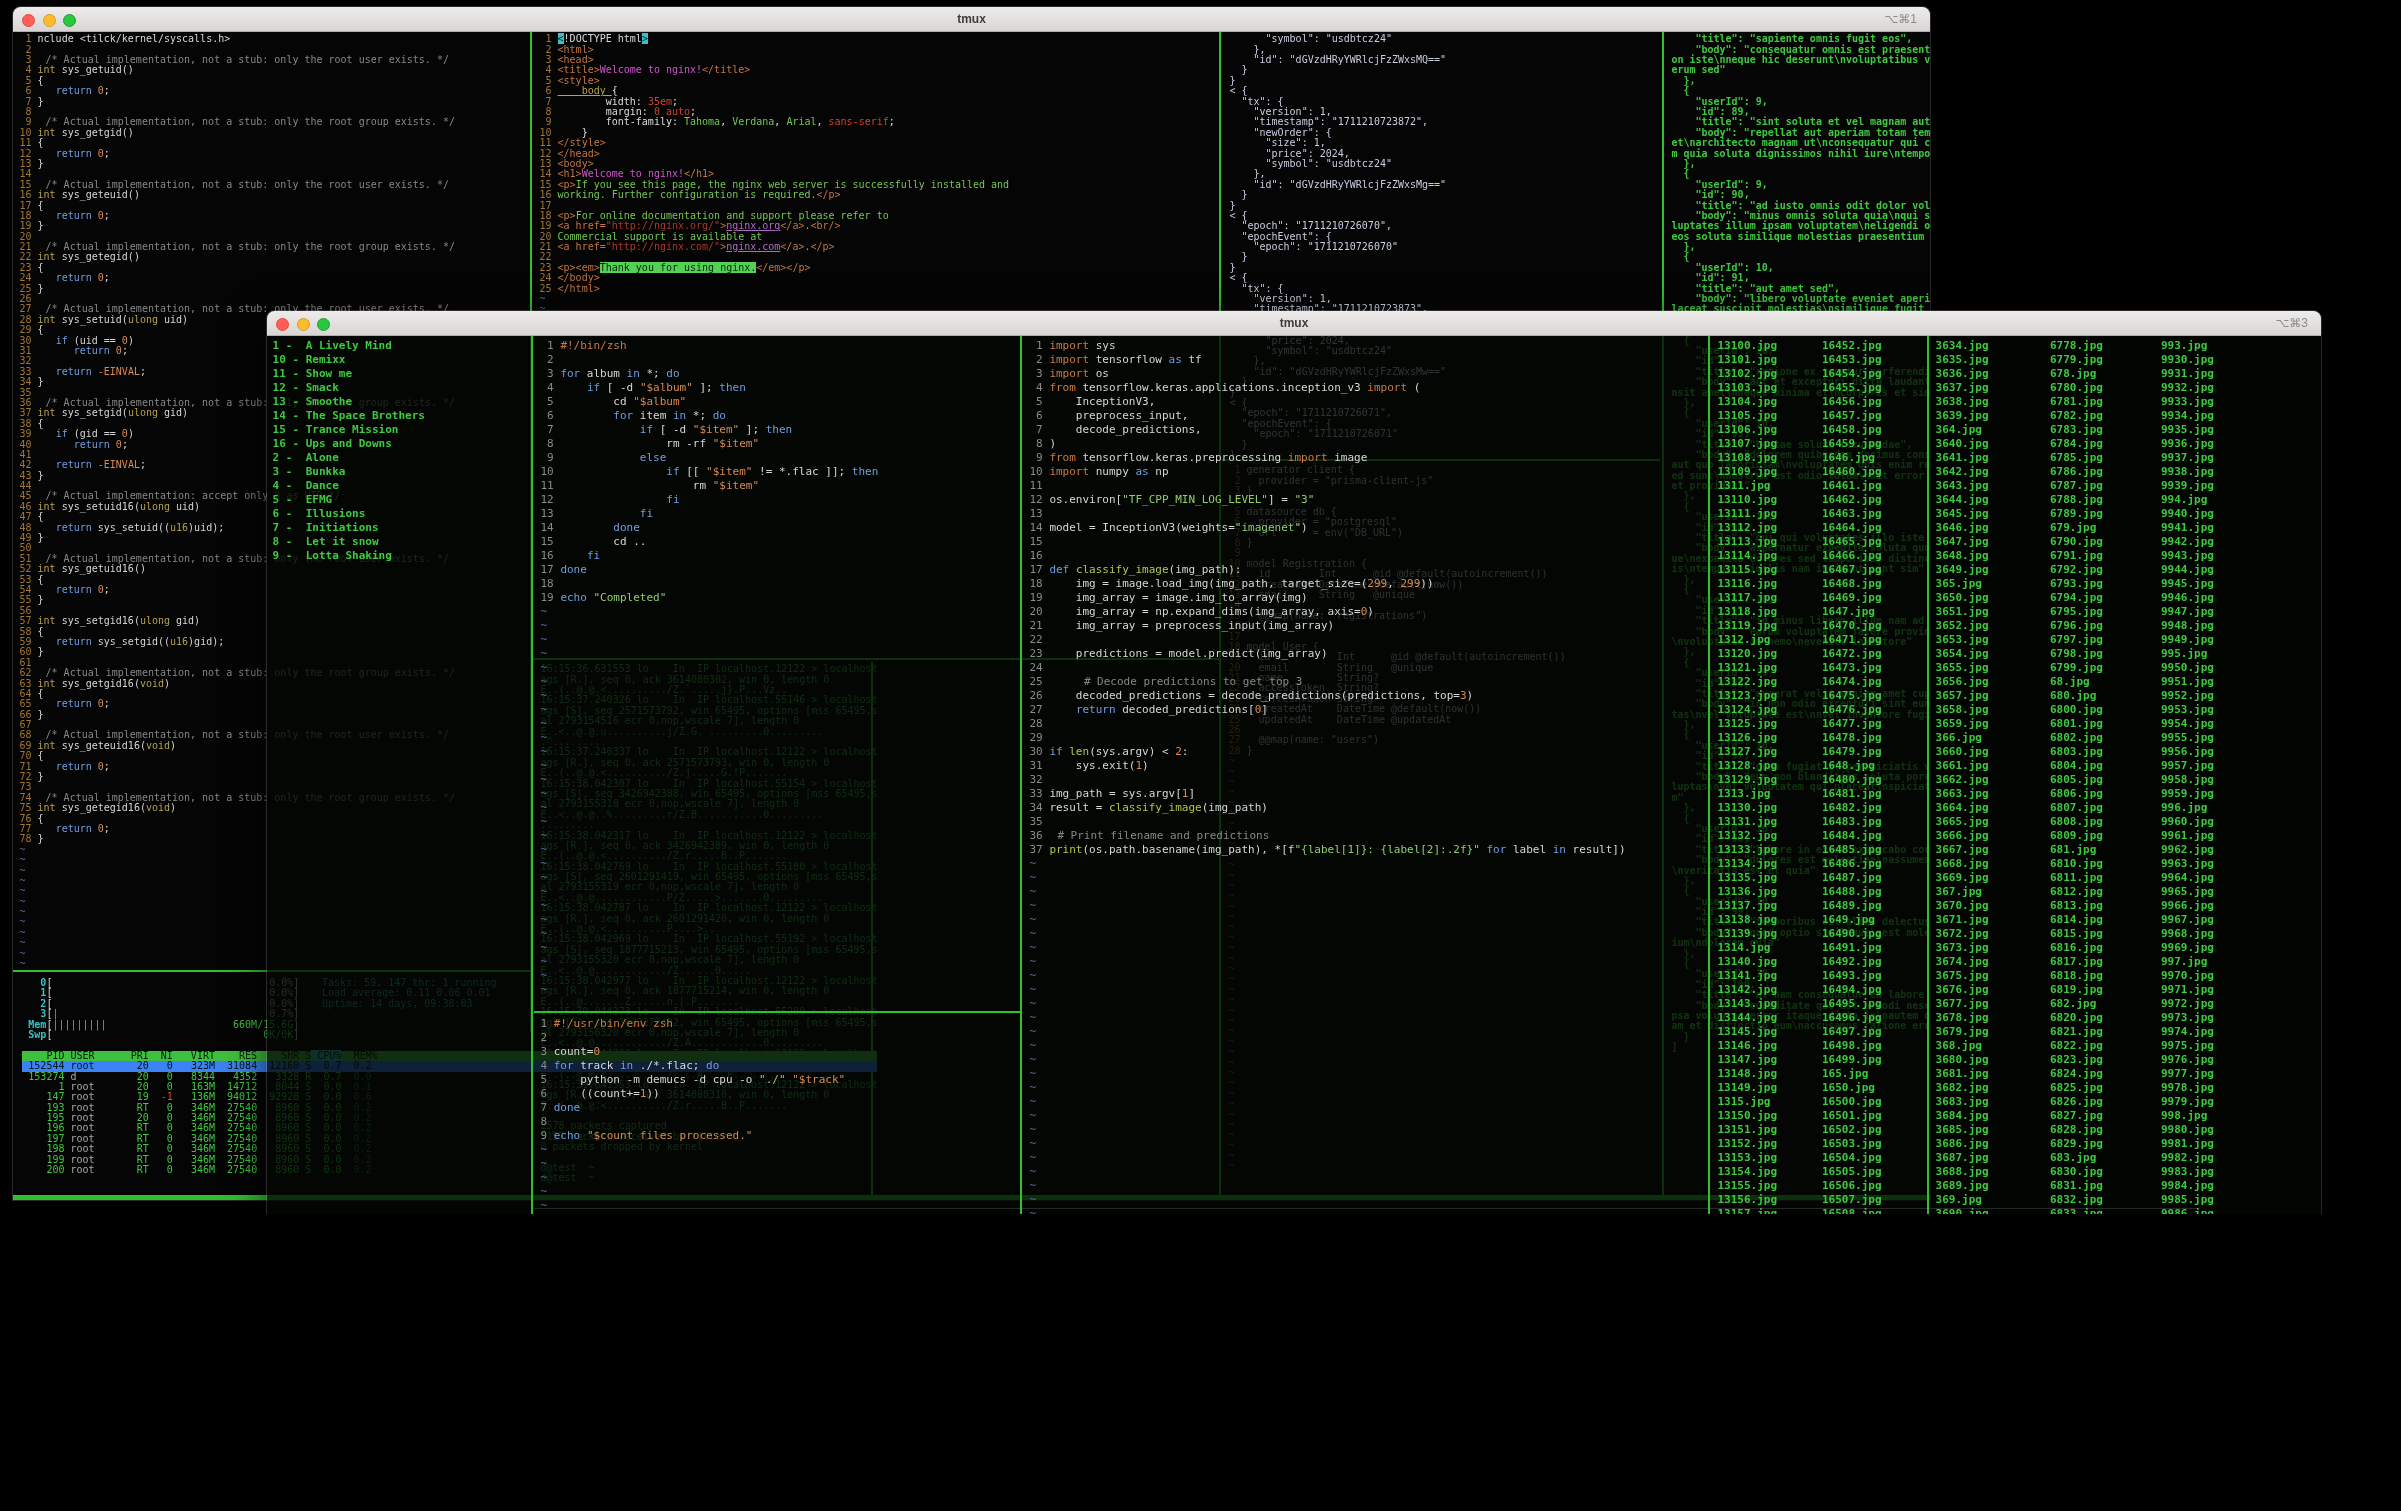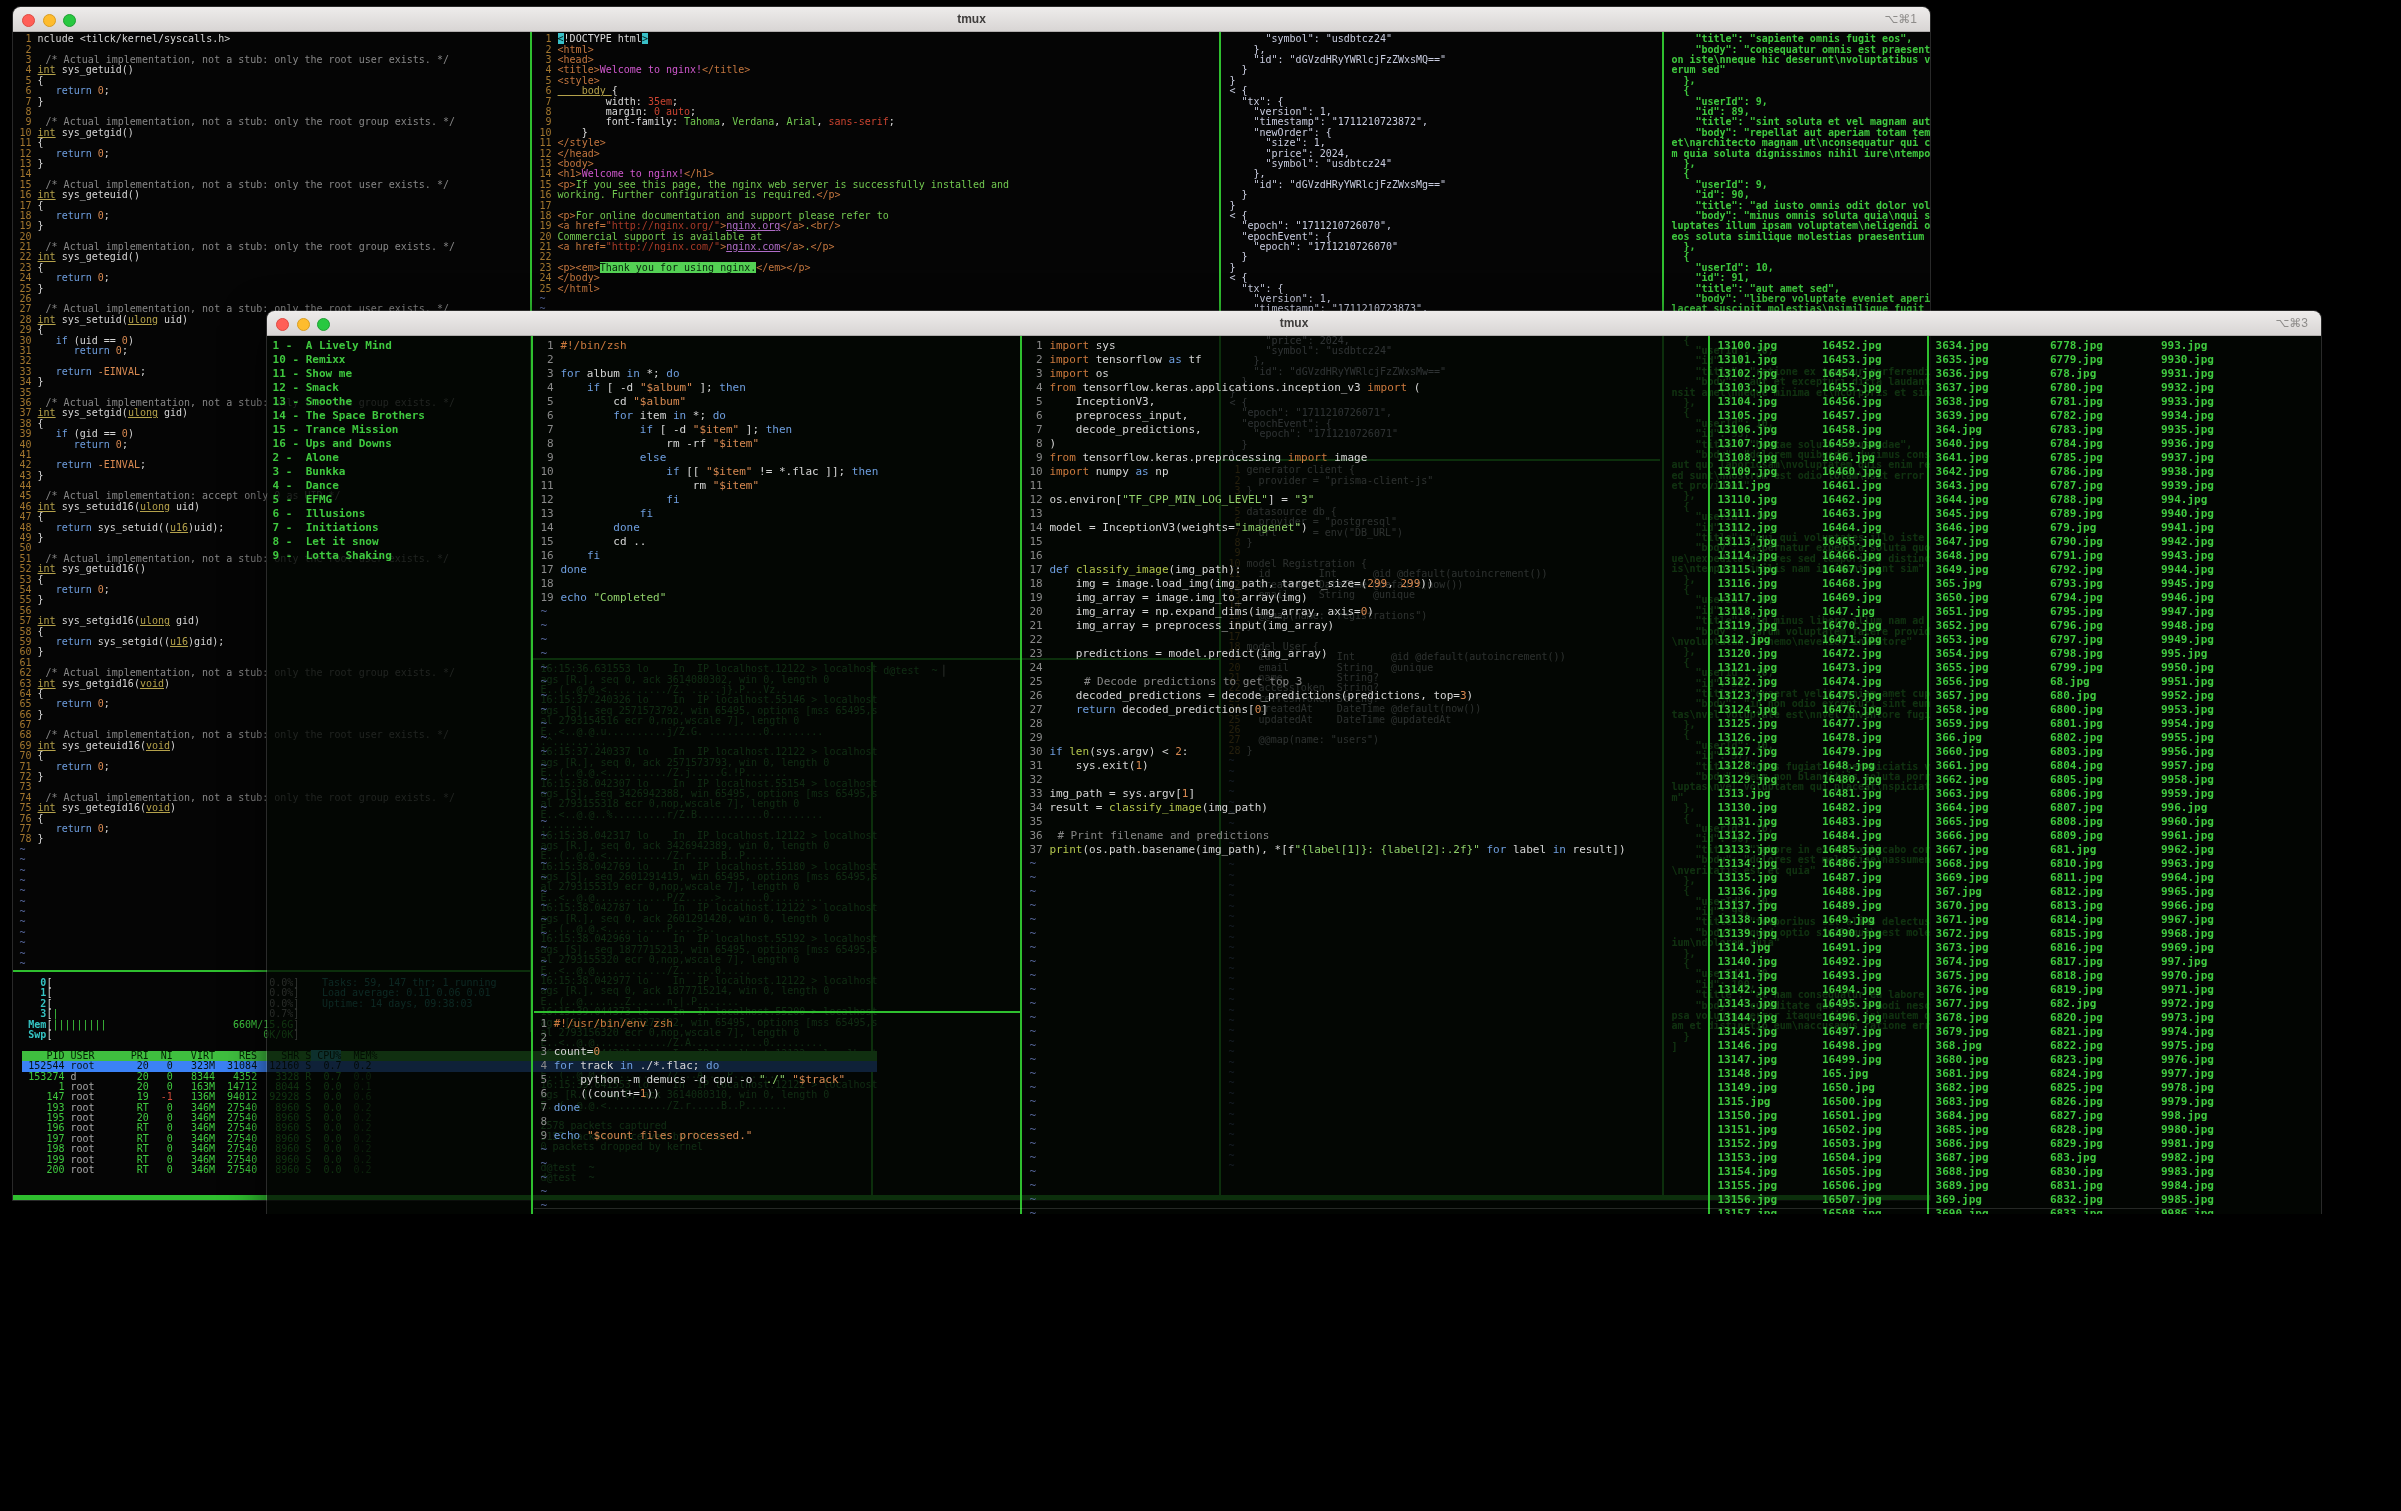--- a/index.html
+++ b/index.html
@@ -23,21 +23,21 @@
   .pane{position:absolute;overflow:hidden;white-space:pre;color:#d6d6d6;}
   .ln{height:var(--lh);}
   .vb{position:absolute;width:1.9px;background:#2fbf2f;}
   .hb{position:absolute;height:1.9px;background:#2fbf2f;}
   .gut{color:#a3772f;}
   .fwin .gut{color:#8a8a8a;}
   .tilde{color:#56679c;}
   .cmt{color:#878787;margin-left:8px;}
   .k1{color:#cd7a3e;}
   .k2{color:#6f9fe0;}
-  .ty{color:#b5a24b;text-decoration:underline;}
+  .ty{color:#b5a24b;}
   .fn{color:#b3c64e;}
   .num{color:#d98a52;}
   .str{color:#8fcf6a;}
   .green-pane{color:#3fc93f;font-weight:bold;}
   .json-pane{color:#c9cde0;}
   .prisma-pane{color:#bfc3c9;}
   .tcp-pane{color:#3fae4c;}
   
   .sg-t{color:#c4763f;}  .sg-m{color:#d058ce;}  .sg-g{color:#72c850;}
   .sg-r{color:#cc4431;}  .sg-s{color:#a83a28;}  .sg-u{color:#b06cc8;text-decoration:underline;}
@@ -77,21 +77,20 @@
       <div class="tb-title">tmux</div>
       <div class="tb-short">⌥⌘1</div>
     </div>
     <div class="content">
       <div class="pane" id="p-c" style="left:0;top:0;width:517px;height:938px;padding:1.9px 0 0 6.5px;"><div class="ln"><span class="gut"> 1 </span>nclude &lt;tilck/kernel/syscalls.h&gt;</div><div class="ln"><span class="gut"> 2 </span></div><div class="ln"><span class="gut"> 3 </span><span class="cmt">/* Actual implementation, not a stub: only the root user exists. */</span></div><div class="ln"><span class="gut"> 4 </span><span class="ty">int</span> sys_getuid()</div><div class="ln"><span class="gut"> 5 </span>{</div><div class="ln"><span class="gut"> 6 </span>   <span class="k2">return</span> <span class="num">0</span>;</div><div class="ln"><span class="gut"> 7 </span>}</div><div class="ln"><span class="gut"> 8 </span></div><div class="ln"><span class="gut"> 9 </span><span class="cmt">/* Actual implementation, not a stub: only the root group exists. */</span></div><div class="ln"><span class="gut">10 </span><span class="ty">int</span> sys_getgid()</div><div class="ln"><span class="gut">11 </span>{</div><div class="ln"><span class="gut">12 </span>   <span class="k2">return</span> <span class="num">0</span>;</div><div class="ln"><span class="gut">13 </span>}</div><div class="ln"><span class="gut">14 </span></div><div class="ln"><span class="gut">15 </span><span class="cmt">/* Actual implementation, not a stub: only the root user exists. */</span></div><div class="ln"><span class="gut">16 </span><span class="ty">int</span> sys_geteuid()</div><div class="ln"><span class="gut">17 </span>{</div><div class="ln"><span class="gut">18 </span>   <span class="k2">return</span> <span class="num">0</span>;</div><div class="ln"><span class="gut">19 </span>}</div><div class="ln"><span class="gut">20 </span></div><div class="ln"><span class="gut">21 </span><span class="cmt">/* Actual implementation, not a stub: only the root group exists. */</span></div><div class="ln"><span class="gut">22 </span><span class="ty">int</span> sys_getegid()</div><div class="ln"><span class="gut">23 </span>{</div><div class="ln"><span class="gut">24 </span>   <span class="k2">return</span> <span class="num">0</span>;</div><div class="ln"><span class="gut">25 </span>}</div><div class="ln"><span class="gut">26 </span></div><div class="ln"><span class="gut">27 </span><span class="cmt">/* Actual implementation, not a stub: only the root user exists. */</span></div><div class="ln"><span class="gut">28 </span><span class="ty">int</span> sys_setuid(<span class="ty">ulong</span> uid)</div><div class="ln"><span class="gut">29 </span>{</div><div class="ln"><span class="gut">30 </span>   <span class="k2">if</span> (uid == <span class="num">0</span>)</div><div class="ln"><span class="gut">31 </span>      <span class="k2">return</span> <span class="num">0</span>;</div><div class="ln"><span class="gut">32 </span></div><div class="ln"><span class="gut">33 </span>   <span class="k2">return</span> <span class="num">-EINVAL</span>;</div><div class="ln"><span class="gut">34 </span>}</div><div class="ln"><span class="gut">35 </span></div><div class="ln"><span class="gut">36 </span><span class="cmt">/* Actual implementation, not a stub: only the root group exists. */</span></div><div class="ln"><span class="gut">37 </span><span class="ty">int</span> sys_setgid(<span class="ty">ulong</span> gid)</div><div class="ln"><span class="gut">38 </span>{</div><div class="ln"><span class="gut">39 </span>   <span class="k2">if</span> (gid == <span class="num">0</span>)</div><div class="ln"><span class="gut">40 </span>      <span class="k2">return</span> <span class="num">0</span>;</div><div class="ln"><span class="gut">41 </span></div><div class="ln"><span class="gut">42 </span>   <span class="k2">return</span> <span class="num">-EINVAL</span>;</div><div class="ln"><span class="gut">43 </span>}</div><div class="ln"><span class="gut">44 </span></div><div class="ln"><span class="gut">45 </span><span class="cmt">/* Actual implementation: accept only 0 as UID */</span></div><div class="ln"><span class="gut">46 </span><span class="ty">int</span> sys_setuid16(<span class="ty">ulong</span> uid)</div><div class="ln"><span class="gut">47 </span>{</div><div class="ln"><span class="gut">48 </span>   <span class="k2">return</span> sys_setuid((<span class="ty">u16</span>)uid);</div><div class="ln"><span class="gut">49 </span>}</div><div class="ln"><span class="gut">50 </span></div><div class="ln"><span class="gut">51 </span><span class="cmt">/* Actual implementation, not a stub: only the root user exists. */</span></div><div class="ln"><span class="gut">52 </span><span class="ty">int</span> sys_getuid16()</div><div class="ln"><span class="gut">53 </span>{</div><div class="ln"><span class="gut">54 </span>   <span class="k2">return</span> <span class="num">0</span>;</div><div class="ln"><span class="gut">55 </span>}</div><div class="ln"><span class="gut">56 </span></div><div class="ln"><span class="gut">57 </span><span class="ty">int</span> sys_setgid16(<span class="ty">ulong</span> gid)</div><div class="ln"><span class="gut">58 </span>{</div><div class="ln"><span class="gut">59 </span>   <span class="k2">return</span> sys_setgid((<span class="ty">u16</span>)gid);</div><div class="ln"><span class="gut">60 </span>}</div><div class="ln"><span class="gut">61 </span></div><div class="ln"><span class="gut">62 </span><span class="cmt">/* Actual implementation, not a stub: only the root group exists. */</span></div><div class="ln"><span class="gut">63 </span><span class="ty">int</span> sys_getgid16(<span class="ty">void</span>)</div><div class="ln"><span class="gut">64 </span>{</div><div class="ln"><span class="gut">65 </span>   <span class="k2">return</span> <span class="num">0</span>;</div><div class="ln"><span class="gut">66 </span>}</div><div class="ln"><span class="gut">67 </span></div><div class="ln"><span class="gut">68 </span><span class="cmt">/* Actual implementation, not a stub: only the root user exists. */</span></div><div class="ln"><span class="gut">69 </span><span class="ty">int</span> sys_geteuid16(<span class="ty">void</span>)</div><div class="ln"><span class="gut">70 </span>{</div><div class="ln"><span class="gut">71 </span>   <span class="k2">return</span> <span class="num">0</span>;</div><div class="ln"><span class="gut">72 </span>}</div><div class="ln"><span class="gut">73 </span></div><div class="ln"><span class="gut">74 </span><span class="cmt">/* Actual implementation, not a stub: only the root group exists. */</span></div><div class="ln"><span class="gut">75 </span><span class="ty">int</span> sys_getegid16(<span class="ty">void</span>)</div><div class="ln"><span class="gut">76 </span>{</div><div class="ln"><span class="gut">77 </span>   <span class="k2">return</span> <span class="num">0</span>;</div><div class="ln"><span class="gut">78 </span>}</div><div class="ln"><span class="tilde">~</span></div><div class="ln"><span class="tilde">~</span></div><div class="ln"><span class="tilde">~</span></div><div class="ln"><span class="tilde">~</span></div><div class="ln"><span class="tilde">~</span></div><div class="ln"><span class="tilde">~</span></div><div class="ln"><span class="tilde">~</span></div><div class="ln"><span class="tilde">~</span></div><div class="ln"><span class="tilde">~</span></div><div class="ln"><span class="tilde">~</span></div><div class="ln"><span class="tilde">~</span></div><div class="ln"><span class="tilde">~</span></div></div>
       <div class="vb" style="left:517px;top:0;height:1000px;"></div>
       <div class="pane" id="p-html" style="left:520px;top:0;width:687px;height:626px;padding:1.9px 0 0 6.5px;"><div class="ln"><span class="gut"> 1 </span><span class="sg-cur">&lt;</span><span class="sg-w">!DOCTYPE html</span><span class="sg-cur">&gt;</span></div><div class="ln"><span class="gut"> 2 </span><span class="sg-t">&lt;html&gt;</span></div><div class="ln"><span class="gut"> 3 </span><span class="sg-t">&lt;head&gt;</span></div><div class="ln"><span class="gut"> 4 </span><span class="sg-t">&lt;title&gt;</span><span class="sg-m">Welcome to nginx!</span><span class="sg-t">&lt;/title&gt;</span></div><div class="ln"><span class="gut"> 5 </span><span class="sg-t">&lt;style&gt;</span></div><div class="ln"><span class="gut"> 6 </span><span class="sg-y">    body </span><span class="sg-w">{</span></div><div class="ln"><span class="gut"> 7 </span><span class="sg-w">        width: </span><span class="sg-r">35em</span><span class="sg-w">;</span></div><div class="ln"><span class="gut"> 8 </span><span class="sg-w">        margin: </span><span class="sg-r">0 auto</span><span class="sg-w">;</span></div><div class="ln"><span class="gut"> 9 </span><span class="sg-w">        font-family: </span><span class="sg-g">Tahoma</span><span class="sg-w">, </span><span class="sg-g">Verdana</span><span class="sg-w">, </span><span class="sg-g">Arial</span><span class="sg-w">, </span><span class="sg-r">sans-serif</span><span class="sg-w">;</span></div><div class="ln"><span class="gut">10 </span><span class="sg-w">    }</span></div><div class="ln"><span class="gut">11 </span><span class="sg-t">&lt;/style&gt;</span></div><div class="ln"><span class="gut">12 </span><span class="sg-t">&lt;/head&gt;</span></div><div class="ln"><span class="gut">13 </span><span class="sg-t">&lt;body&gt;</span></div><div class="ln"><span class="gut">14 </span><span class="sg-t">&lt;h1&gt;</span><span class="sg-m">Welcome to nginx!</span><span class="sg-t">&lt;/h1&gt;</span></div><div class="ln"><span class="gut">15 </span><span class="sg-t">&lt;p&gt;</span><span class="sg-g">If you see this page, the nginx web server is successfully installed and</span></div><div class="ln"><span class="gut">16 </span><span class="sg-g">working. Further configuration is required.</span><span class="sg-t">&lt;/p&gt;</span></div><div class="ln"><span class="gut">17 </span></div><div class="ln"><span class="gut">18 </span><span class="sg-t">&lt;p&gt;</span><span class="sg-g">For online documentation and support please refer to</span></div><div class="ln"><span class="gut">19 </span><span class="sg-t">&lt;a href=</span><span class="sg-s">"http://nginx.org/"</span><span class="sg-t">&gt;</span><span class="sg-u">nginx.org</span><span class="sg-t">&lt;/a&gt;</span><span class="sg-g">.</span><span class="sg-t">&lt;br/&gt;</span></div><div class="ln"><span class="gut">20 </span><span class="sg-g">Commercial support is available at</span></div><div class="ln"><span class="gut">21 </span><span class="sg-t">&lt;a href=</span><span class="sg-s">"http://nginx.com/"</span><span class="sg-t">&gt;</span><span class="sg-u">nginx.com</span><span class="sg-t">&lt;/a&gt;</span><span class="sg-g">.</span><span class="sg-t">&lt;/p&gt;</span></div><div class="ln"><span class="gut">22 </span></div><div class="ln"><span class="gut">23 </span><span class="sg-t">&lt;p&gt;&lt;em&gt;</span><span class="sg-hl">Thank you for using nginx.</span><span class="sg-t">&lt;/em&gt;&lt;/p&gt;</span></div><div class="ln"><span class="gut">24 </span><span class="sg-t">&lt;/body&gt;</span></div><div class="ln"><span class="gut">25 </span><span class="sg-t">&lt;/html&gt;</span></div><div class="ln"><span class="tilde">~</span></div><div class="ln"><span class="tilde">~</span></div></div>
       <div class="hb" style="left:520px;top:626px;width:687px;"></div>
       <div class="pane tcp-pane" id="p-tcp" style="left:520px;top:630px;width:338px;height:533px;padding:1.9px 0 0 7.4px;"><div class="ln">16:15:36.631553 lo    In  IP localhost.12122 &gt; localhost.55136: Fl</div><div class="ln">ags [R.], seq 0, ack 3614080302, win 0, length 0</div><div class="ln">E..(..@.@.&lt;........../Z.`.....j}.P...Vz..</div><div class="ln">16:15:37.240326 lo    In  IP localhost.55146 &gt; localhost.12122: Fl</div><div class="ln">ags [S], seq 2571573792, win 65495, options [mss 65495,sackOK,TS v</div><div class="ln">al 2793154516 ecr 0,nop,wscale 7], length 0</div><div class="ln">E..&lt;..@.@.u..........j/Z.G. .........0.........</div><div class="ln">.^.........</div><div class="ln">16:15:37.240337 lo    In  IP localhost.12122 &gt; localhost.55146: Fl</div><div class="ln">ags [R.], seq 0, ack 2571573793, win 0, length 0</div><div class="ln">E..(..@.@.&lt;........../Z.j.....G.!P.......</div><div class="ln">16:15:38.042307 lo    In  IP localhost.55154 &gt; localhost.12122: Fl</div><div class="ln">ags [S], seq 3426942388, win 65495, options [mss 65495,sackOK,TS v</div><div class="ln">al 2793155318 ecr 0,nop,wscale 7], length 0</div><div class="ln">E..&lt;..@.@..%.........r/Z.B...........0.........</div><div class="ln">.........</div><div class="ln">16:15:38.042317 lo    In  IP localhost.12122 &gt; localhost.55154: Fl</div><div class="ln">ags [R.], seq 0, ack 3426942389, win 0, length 0</div><div class="ln">E..(..@.@.&lt;........../Z.r.....B..P.......</div><div class="ln">16:15:38.042769 lo    In  IP localhost.55180 &gt; localhost.12122: Fl</div><div class="ln">ags [S], seq 2601291419, win 65495, options [mss 65495,sackOK,TS v</div><div class="ln">al 2793155319 ecr 0,nop,wscale 7], length 0</div><div class="ln">E..&lt;..@.@............P/Z.....&gt;.......0.........</div><div class="ln">16:15:38.042787 lo    In  IP localhost.12122 &gt; localhost.55180: Fl</div><div class="ln">ags [R.], seq 0, ack 2601291420, win 0, length 0</div><div class="ln">E..(..@.@.&lt;..........P....&gt;..</div><div class="ln">16:15:38.042969 lo    In  IP localhost.55192 &gt; localhost.12122: Fl</div><div class="ln">ags [S], seq 1877715213, win 65495, options [mss 65495,sackOK,TS v</div><div class="ln">al 2793155320 ecr 0,nop,wscale 7], length 0</div><div class="ln">E..&lt;..@.@............/Z......0.....</div><div class="ln">16:15:38.042977 lo    In  IP localhost.12122 &gt; localhost.55192: Fl</div><div class="ln">ags [R.], seq 0, ack 1877715214, win 0, length 0</div><div class="ln">E..(..@.......Z......n.|.P.......</div><div class="ln">16:15:39.044373 lo    In  IP localhost.55200 &gt; localhost.12122: Fl</div><div class="ln">ags [S], seq 1093272482, win 65495, options [mss 65495,sackOK,TS v</div><div class="ln">al 2793156320 ecr 0,nop,wscale 7], length 0</div><div class="ln">E..&lt;..@.@............/Z.A............0.........</div><div class="ln">16:15:39.044381 lo    In  IP localhost.12122 &gt; localhost.55200: Fl</div><div class="ln">ags [R.], seq 0, ack 1093272483, win 0, length 0</div><div class="ln">E..(..@.@.&lt;........../Z...A....P.......</div><div class="ln">16:15:39.641553 lo    In  IP localhost.12122 &gt; localhost.55210: Fl</div><div class="ln">ags [R.], seq 0, ack 3614080310, win 0, length 0</div><div class="ln">E..(..@.@.&lt;........../Z.r.....B..P.......</div><div class="ln"></div><div class="ln">2578 packets captured</div><div class="ln">5157 packets received by filter</div><div class="ln">0 packets dropped by kernel</div><div class="ln"></div><div class="ln">d@test  ~ </div><div class="ln">d@test  ~ </div></div>
       <div class="vb" style="left:858px;top:630px;height:533px;"></div>
-      <div class="pane" id="p-shell" style="left:861px;top:630px;width:346px;height:533px;padding:3.7px 0 0 9.3px;"><div class="ln"><span class="prompt-user">d@test  ~ </span><span style="color:#cfd3cf;">▏</span></div></div>
       <div class="vb" style="left:1206px;top:0;height:1164px;"></div>
       <div class="pane json-pane" id="p-json" style="left:1209px;top:0;width:438px;height:427px;padding:1.9px 0 0 7.4px;"><div class="ln">      "symbol": "usdbtcz24"</div><div class="ln">    },</div><div class="ln">    "id": "dGVzdHRyYWRlcjFzZWxsMQ=="</div><div class="ln">  }</div><div class="ln">}</div><div class="ln">&lt; {</div><div class="ln">  "tx": {</div><div class="ln">    "version": 1,</div><div class="ln">    "timestamp": "1711210723872",</div><div class="ln">    "newOrder": {</div><div class="ln">      "size": 1,</div><div class="ln">      "price": 2024,</div><div class="ln">      "symbol": "usdbtcz24"</div><div class="ln">    },</div><div class="ln">    "id": "dGVzdHRyYWRlcjFzZWxsMg=="</div><div class="ln">  }</div><div class="ln">}</div><div class="ln">&lt; {</div><div class="ln">  "epoch": "1711210726070",</div><div class="ln">  "epochEvent": {</div><div class="ln">    "epoch": "1711210726070"</div><div class="ln">  }</div><div class="ln">}</div><div class="ln">&lt; {</div><div class="ln">  "tx": {</div><div class="ln">    "version": 1,</div><div class="ln">    "timestamp": "1711210723873",</div><div class="ln">    "newOrder": {</div><div class="ln">      "size": 1,</div><div class="ln">      "price": 2024,</div><div class="ln">      "symbol": "usdbtcz24"</div><div class="ln">    },</div><div class="ln">    "id": "dGVzdHRyYWRlcjFzZWxsMw=="</div><div class="ln">  }</div><div class="ln">}</div><div class="ln">&lt; {</div><div class="ln">  "epoch": "1711210726071",</div><div class="ln">  "epochEvent": {</div><div class="ln">    "epoch": "1711210726071"</div><div class="ln">  }</div><div class="ln">}</div></div>
       <div class="hb" style="left:1209px;top:427px;width:438px;"></div>
       <div class="pane prisma-pane" id="p-prisma" style="left:1209px;top:431px;width:438px;height:732px;padding:1.9px 0 0 6.5px;"><div class="ln"><span class="gut"> 1 </span>generator client {</div><div class="ln"><span class="gut"> 2 </span>  provider = "prisma-client-js"</div><div class="ln"><span class="gut"> 3 </span>}</div><div class="ln"><span class="gut"> 4 </span></div><div class="ln"><span class="gut"> 5 </span>datasource db {</div><div class="ln"><span class="gut"> 6 </span>  provider = "postgresql"</div><div class="ln"><span class="gut"> 7 </span>  url      = env("DB_URL")</div><div class="ln"><span class="gut"> 8 </span>}</div><div class="ln"><span class="gut"> 9 </span></div><div class="ln"><span class="gut">10 </span>model Registration {</div><div class="ln"><span class="gut">11 </span>  id        Int      @id @default(autoincrement())</div><div class="ln"><span class="gut">12 </span>  createdAt DateTime @default(now())</div><div class="ln"><span class="gut">13 </span>  email     String   @unique</div><div class="ln"><span class="gut">14 </span></div><div class="ln"><span class="gut">15 </span>  @@map(name: "registrations")</div><div class="ln"><span class="gut">16 </span>}</div><div class="ln"><span class="gut">17 </span></div><div class="ln"><span class="gut">18 </span>model User {</div><div class="ln"><span class="gut">19 </span>  id           Int      @id @default(autoincrement())</div><div class="ln"><span class="gut">20 </span>  email        String   @unique</div><div class="ln"><span class="gut">21 </span>  name         String?</div><div class="ln"><span class="gut">22 </span>  accessToken  String?</div><div class="ln"><span class="gut">23 </span>  refreshToken String?</div><div class="ln"><span class="gut">24 </span>  createdAt    DateTime @default(now())</div><div class="ln"><span class="gut">25 </span>  updatedAt    DateTime @updatedAt</div><div class="ln"><span class="gut">26 </span></div><div class="ln"><span class="gut">27 </span>  @@map(name: "users")</div><div class="ln"><span class="gut">28 </span>}</div><div class="ln"><span class="tilde">~</span></div><div class="ln"><span class="tilde">~</span></div><div class="ln"><span class="tilde">~</span></div><div class="ln"><span class="tilde">~</span></div><div class="ln"><span class="tilde">~</span></div><div class="ln"><span class="tilde">~</span></div><div class="ln"><span class="tilde">~</span></div><div class="ln"><span class="tilde">~</span></div><div class="ln"><span class="tilde">~</span></div><div class="ln"><span class="tilde">~</span></div><div class="ln"><span class="tilde">~</span></div><div class="ln"><span class="tilde">~</span></div><div class="ln"><span class="tilde">~</span></div><div class="ln"><span class="tilde">~</span></div><div class="ln"><span class="tilde">~</span></div><div class="ln"><span class="tilde">~</span></div><div class="ln"><span class="tilde">~</span></div><div class="ln"><span class="tilde">~</span></div><div class="ln"><span class="tilde">~</span></div><div class="ln"><span class="tilde">~</span></div><div class="ln"><span class="tilde">~</span></div><div class="ln"><span class="tilde">~</span></div><div class="ln"><span class="tilde">~</span></div><div class="ln"><span class="tilde">~</span></div><div class="ln"><span class="tilde">~</span></div><div class="ln"><span class="tilde">~</span></div><div class="ln"><span class="tilde">~</span></div><div class="ln"><span class="tilde">~</span></div><div class="ln"><span class="tilde">~</span></div><div class="ln"><span class="tilde">~</span></div><div class="ln"><span class="tilde">~</span></div><div class="ln"><span class="tilde">~</span></div><div class="ln"><span class="tilde">~</span></div><div class="ln"><span class="tilde">~</span></div><div class="ln"><span class="tilde">~</span></div><div class="ln"><span class="tilde">~</span></div><div class="ln"><span class="tilde">~</span></div><div class="ln"><span class="tilde">~</span></div><div class="ln"><span class="tilde">~</span></div><div class="ln"><span class="tilde">~</span></div></div>
       <div class="vb" style="left:1649px;top:0;height:1164px;"></div>
       <div class="pane green-pane" id="p-lorem" style="left:1651px;top:0;width:266px;height:1164px;padding:1.9px 0 0 7.4px;"><div class="ln">    "title": "sapiente omnis fugit eos",</div><div class="ln">    "body": "consequatur omnis est praesentium\nducimus n</div><div class="ln">on iste\nneque hic deserunt\nvoluptatibus veniam cum et r</div><div class="ln">erum sed"</div><div class="ln">  },</div><div class="ln">  {</div><div class="ln">    "userId": 9,</div><div class="ln">    "id": 89,</div><div class="ln">    "title": "sint soluta et vel magnam aut ut sed qui",</div><div class="ln">    "body": "repellat aut aperiam totam temporibus autem</div><div class="ln">et\narchitecto magnam ut\nconsequatur qui cupiditate reru</div><div class="ln">m quia soluta dignissimos nihil iure\ntempore quas est"</div><div class="ln">  },</div><div class="ln">  {</div><div class="ln">    "userId": 9,</div><div class="ln">    "id": 90,</div><div class="ln">    "title": "ad iusto omnis odit dolor voluptatibus",</div><div class="ln">    "body": "minus omnis soluta quia\nqui sed adipisci vo</div><div class="ln">luptates illum ipsam voluptatem\neligendi officia ut in\n</div><div class="ln">eos soluta similique molestias praesentium blanditiis"</div><div class="ln">  },</div><div class="ln">  {</div><div class="ln">    "userId": 10,</div><div class="ln">    "id": 91,</div><div class="ln">    "title": "aut amet sed",</div><div class="ln">    "body": "libero voluptate eveniet aperiam sed\nsunt p</div><div class="ln">laceat suscipit molestias\nsimilique fugit nam natus\nexp</div><div class="ln">edita quam ut"</div><div class="ln">  },</div><div class="ln">  {</div><div class="ln">    "userId": 10,</div><div class="ln">    "id": 92,</div><div class="ln">    "title": "ratione ex tenetur perferendis",</div><div class="ln">    "body": "aut et excepturi dicta laudantium sint rerum</div><div class="ln">nsit amet\nneque minima et\ncorporis et similique"</div><div class="ln">  },</div><div class="ln">  {</div><div class="ln">    "userId": 10,</div><div class="ln">    "id": 93,</div><div class="ln">    "title": "beatae soluta recusandae",</div><div class="ln">    "body": "dolorem quibusdam ducimus consequuntur dicta</div><div class="ln">aut quo laboriosam\nvoluptatem quis enim recusandae ut s</div><div class="ln">ed sunt\nnostrum est odio totam\nsit error sed sunt eveni</div><div class="ln">et providens"</div><div class="ln">  },</div><div class="ln">  {</div><div class="ln">    "userId": 10,</div><div class="ln">    "id": 94,</div><div class="ln">    "title": "qui qui voluptates illo iste minima",</div><div class="ln">    "body": "aspernatur expedita soluta quo ab ut similiq</div><div class="ln">ue\nexpedita dolores sed temporibus distinctio magnam qu</div><div class="ln">is\ntempore similis nam incidunt sint sim"</div><div class="ln">  },</div><div class="ln">  {</div><div class="ln">    "userId": 10,</div><div class="ln">    "id": 95,</div><div class="ln">    "title": "id minus libero illum nam ad officiis",</div><div class="ln">    "body": "earum voluptatem facere provident blanditiis</div><div class="ln">\nvoluptatum in nemo\neveniet inventore"</div><div class="ln">  },</div><div class="ln">  {</div><div class="ln">    "userId": 10,</div><div class="ln">    "id": 96,</div><div class="ln">    "title": "quaerat velit veniam amet cupiditate aut",</div><div class="ln">    "body": "in non odio excepturi sint eum\nlabore volup</div><div class="ln">tas\nvel voluptate est\nnvel inventore fugit"</div><div class="ln">  },</div><div class="ln">  {</div><div class="ln">    "userId": 10,</div><div class="ln">    "id": 97,</div><div class="ln">    "title": "quas fugiat ut perspiciatis vero provident",</div><div class="ln">    "body": "eum non blanditiis soluta porro quibusdam vo</div><div class="ln">luptas\nvel voluptatem qui placeat\nspiciatis est eius na</div><div class="ln">m"</div><div class="ln">  },</div><div class="ln">  {</div><div class="ln">    "userId": 10,</div><div class="ln">    "id": 98,</div><div class="ln">    "title": "labore in ex et explicabo corporis",</div><div class="ln">    "body": "dolores est molestiae\nassumenda eligendi ab</div><div class="ln">\nveritatis est et quia"</div><div class="ln">  },</div><div class="ln">  {</div><div class="ln">    "userId": 10,</div><div class="ln">    "id": 99,</div><div class="ln">    "title": "temporibus sit alias delectus optimus magni",</div><div class="ln">    "body": "quod optio similique\nest molestias accusant</div><div class="ln">ium\ndolorem quia"</div><div class="ln">  },</div><div class="ln">  {</div><div class="ln">    "userId": 10,</div><div class="ln">    "id": 100,</div><div class="ln">    "title": "at nam consequatur ea labore ea harum",</div><div class="ln">    "body": "cupiditate quo est a modi nesciunt soluta\ni</div><div class="ln">psa voluptas error itaque dicta in\nautem qui minus magn</div><div class="ln">am et distinctio eum\naccusamus ratione error aut"</div><div class="ln">  }</div><div class="ln">]</div></div>
       <div class="hb" style="left:0;top:938px;width:517px;"></div>
       <div class="pane" id="p-htop" style="left:0;top:940px;width:855px;height:217px;padding:5.6px 0 0 9.3px;"><div class="ln"><span class="ht-cyan">   0</span>[<span class="ht-green"></span>                                    <span class="ht-gray">0.0%</span>]</div><div class="ln"><span class="ht-cyan">   1</span>[<span class="ht-green"></span>                                    <span class="ht-gray">0.0%</span>]</div><div class="ln"><span class="ht-cyan">   2</span>[<span class="ht-green"></span>                                    <span class="ht-gray">0.0%</span>]</div><div class="ln"><span class="ht-cyan">   3</span>[<span class="ht-green">|</span>                                   <span class="ht-gray">0.7%</span>]</div><div class="ln"><span class="ht-cyan"> Mem</span>[<span class="ht-green">|||||||||</span>                     <span class="ht-green">660M/15.6G</span>]</div><div class="ln"><span class="ht-cyan"> Swp</span>[<span class="ht-green"></span>                                   <span class="ht-green">0K/0K</span>]</div><div class="ln"></div><div class="ln ht-hdr">    PID USER      PRI  NI   VIRT    RES    SHR S<span class="cpuh"> CPU%</span>  MEM%</div><div class="ln ht-sel"><span class="ht-green"> 152544</span> <span class="ht-gray">root      </span><span class="ht-green"> 20</span><span class="ht-green">   0</span><span class="ht-green">   323M  31084  12160</span> <span class="ht-green">S</span><span class="ht-green">  0.7</span><span class="ht-dim">  0.2</span></div><div class="ln"><span class="ht-green"> 153274</span> <span class="ht-gray">d         </span><span class="ht-green"> 20</span><span class="ht-green">   0</span><span class="ht-green">   8344   4352   3328</span> <span class="ht-green">R</span><span class="ht-green">  0.7</span><span class="ht-dim">  0.0</span></div><div class="ln"><span class="ht-green">      1</span> <span class="ht-gray">root      </span><span class="ht-green"> 20</span><span class="ht-green">   0</span><span class="ht-green">   163M  14712   8044</span> <span class="ht-green">S</span><span class="ht-green">  0.0</span><span class="ht-dim">  0.1</span></div><div class="ln"><span class="ht-green">    147</span> <span class="ht-gray">root      </span><span class="ht-green"> 19</span><span class="ht-red">  -1</span><span class="ht-green">   136M  94012  92928</span> <span class="ht-green">S</span><span class="ht-green">  0.0</span><span class="ht-dim">  0.6</span></div><div class="ln"><span class="ht-green">    193</span> <span class="ht-gray">root      </span><span class="ht-green"> RT</span><span class="ht-green">   0</span><span class="ht-green">   346M  27540   8960</span> <span class="ht-green">S</span><span class="ht-green">  0.0</span><span class="ht-dim">  0.2</span></div><div class="ln"><span class="ht-green">    195</span> <span class="ht-gray">root      </span><span class="ht-green"> 20</span><span class="ht-green">   0</span><span class="ht-green">   346M  27540   8960</span> <span class="ht-green">S</span><span class="ht-green">  0.0</span><span class="ht-dim">  0.2</span></div><div class="ln"><span class="ht-green">    196</span> <span class="ht-gray">root      </span><span class="ht-green"> RT</span><span class="ht-green">   0</span><span class="ht-green">   346M  27540   8960</span> <span class="ht-green">S</span><span class="ht-green">  0.0</span><span class="ht-dim">  0.2</span></div><div class="ln"><span class="ht-green">    197</span> <span class="ht-gray">root      </span><span class="ht-green"> RT</span><span class="ht-green">   0</span><span class="ht-green">   346M  27540   8960</span> <span class="ht-green">S</span><span class="ht-green">  0.0</span><span class="ht-dim">  0.2</span></div><div class="ln"><span class="ht-green">    198</span> <span class="ht-gray">root      </span><span class="ht-green"> RT</span><span class="ht-green">   0</span><span class="ht-green">   346M  27540   8960</span> <span class="ht-green">S</span><span class="ht-green">  0.0</span><span class="ht-dim">  0.2</span></div><div class="ln"><span class="ht-green">    199</span> <span class="ht-gray">root      </span><span class="ht-green"> RT</span><span class="ht-green">   0</span><span class="ht-green">   346M  27540   8960</span> <span class="ht-green">S</span><span class="ht-green">  0.0</span><span class="ht-dim">  0.2</span></div><div class="ln"><span class="ht-green">    200</span> <span class="ht-gray">root      </span><span class="ht-green"> RT</span><span class="ht-green">   0</span><span class="ht-green">   346M  27540   8960</span> <span class="ht-green">S</span><span class="ht-green">  0.0</span><span class="ht-dim">  0.2</span></div><div class="ht-tasks"><div class="ln">Tasks: 59, 147 thr; 1 running</div><div class="ln">Load average: 0.11 0.06 0.01</div><div class="ln">Uptime: 14 days, 09:38:03</div></div></div>
       <div class="statusbar" style="height:5.6px;"></div>
     </div>

